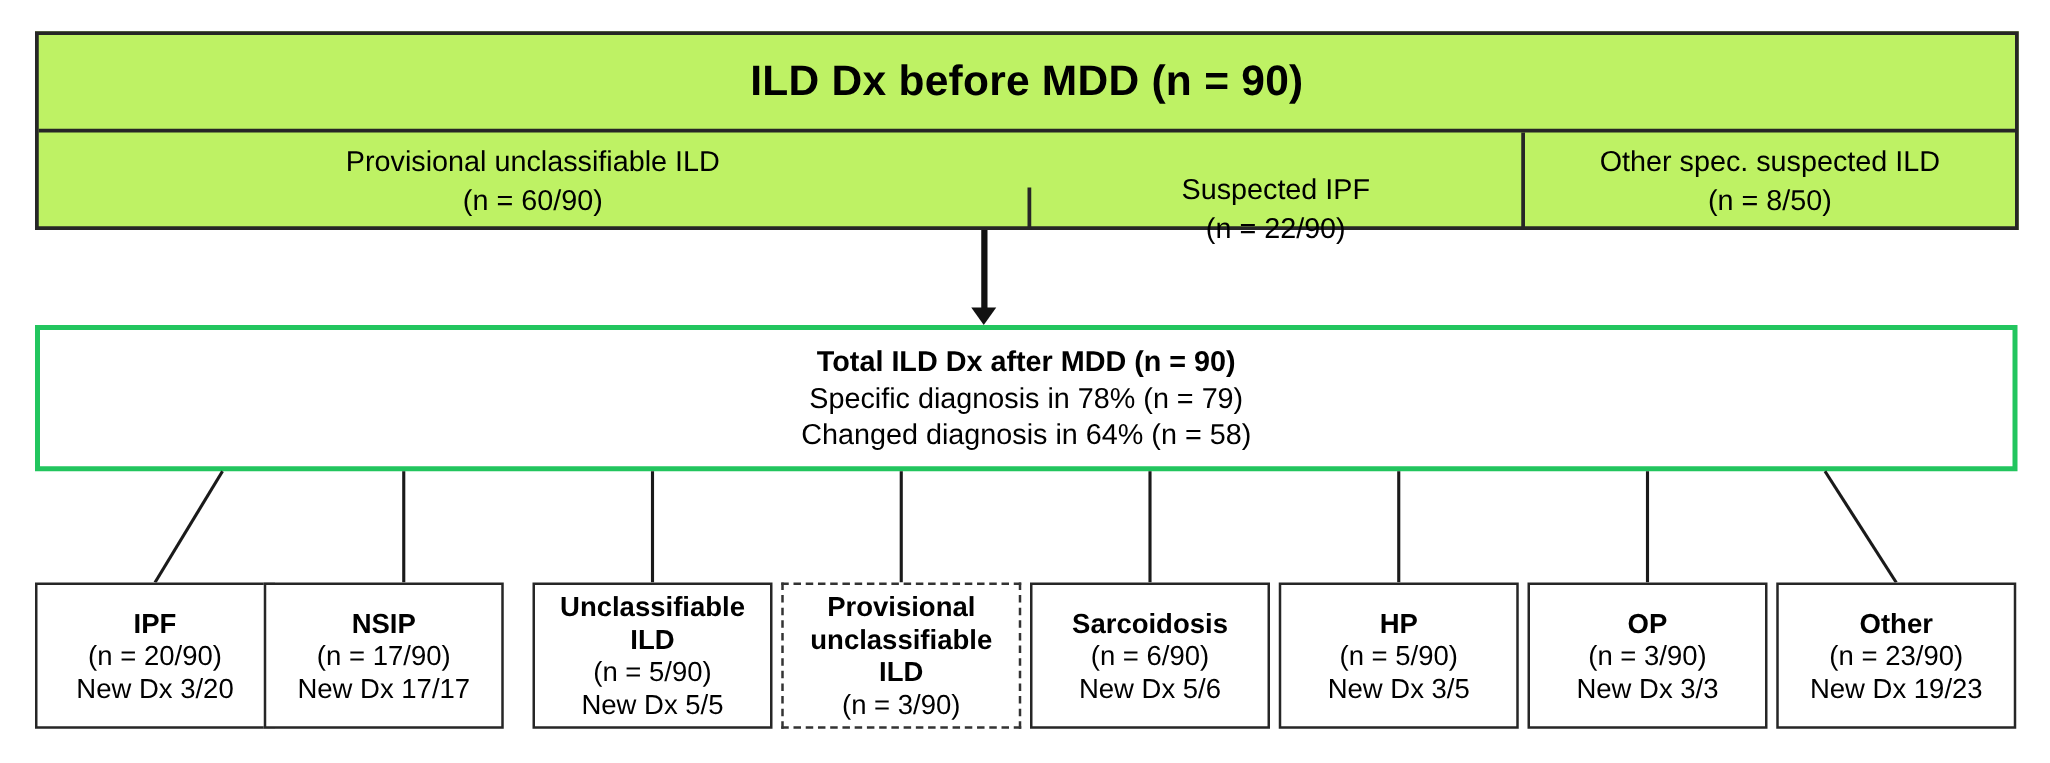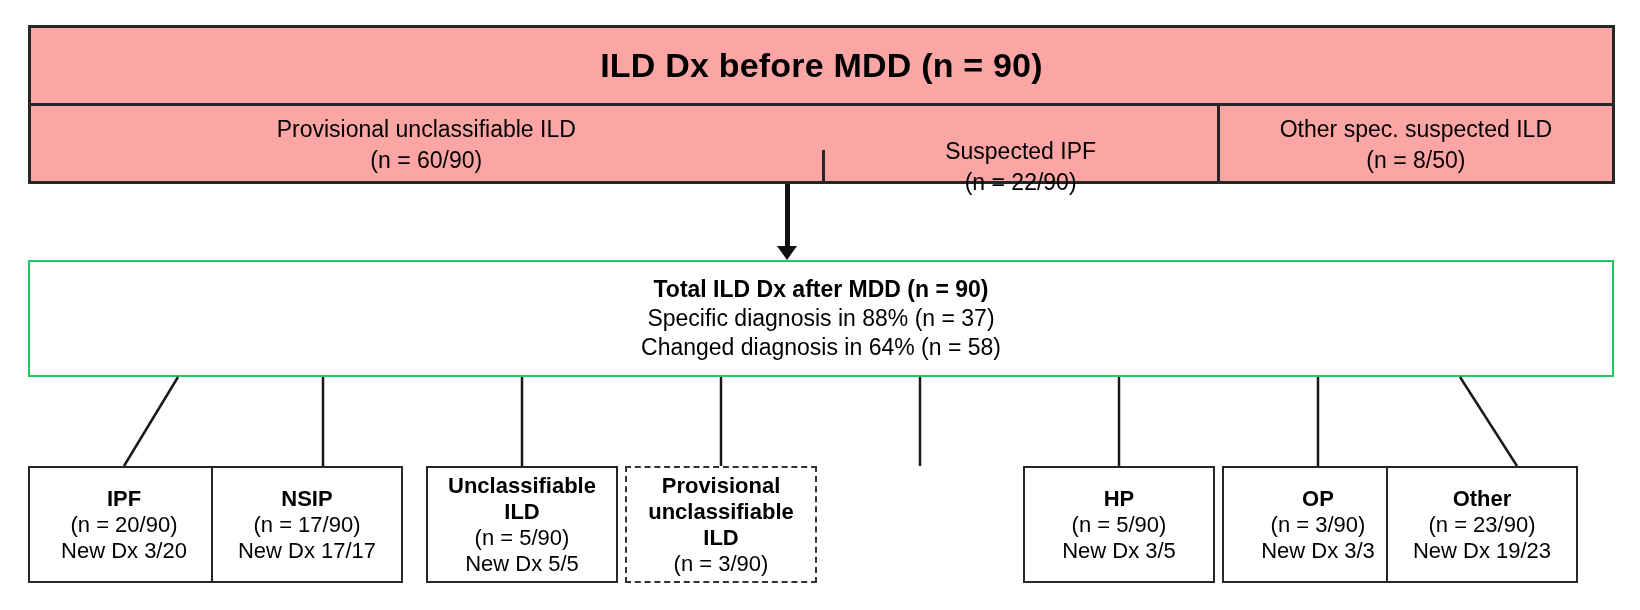--- a/index.html
+++ b/index.html
@@ -13,21 +13,21 @@
     overflow: hidden;
   }
 
   
   .top-box {
     position: absolute;
     left: 28px; top: 25px;
     width: 1587px; height: 159px;
     border: 3px solid #262626;
     box-sizing: border-box;
-    background: #fca5a5;
+    background: #bef264;
   }
   .top-title {
     height: 75px;
     border-bottom: 3px solid #262626;
     display: flex; align-items: center; justify-content: center;
     font-size: 34px; font-weight: bold;
     letter-spacing: 0.2px;
   }
   .top-cells { display: flex; height: 78px; }
   .top-cell {
@@ -56,21 +56,21 @@
     border-left: 10px solid transparent;
     border-right: 10px solid transparent;
     border-top: 14px solid #111111;
   }
 
   
   .mid-box {
     position: absolute;
     left: 28px; top: 260px;
     width: 1586px; height: 117px;
-    border: 2px solid #22c55e;
+    border: 4px solid #22c55e;
     box-sizing: border-box;
     background: #ffffff;
     display: flex; flex-direction: column;
     align-items: center; justify-content: center;
     text-align: center;
     font-size: 23px; line-height: 29px;
   }
   .mid-line1 { font-weight: bold; }
 
   
@@ -119,21 +119,21 @@
         <div>(n = 8/50)</div>
       </div>
     </div>
   </div>
 
   <div class="arrow-stem"></div>
   <div class="arrow-head"></div>
 
   <div class="mid-box">
     <div class="mid-line1">Total ILD Dx after MDD (n = 90)</div>
-    <div>Specific diagnosis in 88% (n = 37)</div>
+    <div>Specific diagnosis in 78% (n = 79)</div>
     <div>Changed diagnosis in 64% (n = 58)</div>
   </div>
 
   <svg class="connectors" viewBox="0 0 1640 610" xmlns="http://www.w3.org/2000/svg">
     <line x1="178" y1="377" x2="124" y2="466" stroke="#1a1a1a" stroke-width="2.5"></line>
     <line x1="323" y1="377" x2="323" y2="466" stroke="#1a1a1a" stroke-width="2.5"></line>
     <line x1="522" y1="377" x2="522" y2="466" stroke="#1a1a1a" stroke-width="2.5"></line>
     <line x1="721" y1="377" x2="721" y2="466" stroke="#1a1a1a" stroke-width="2.5"></line>
     <line x1="920" y1="377" x2="920" y2="466" stroke="#1a1a1a" stroke-width="2.5"></line>
     <line x1="1119" y1="377" x2="1119" y2="466" stroke="#1a1a1a" stroke-width="2.5"></line>
@@ -154,29 +154,34 @@
   <div class="diag-box" style="left:426px">
     <div class="diag-name">Unclassifiable ILD</div>
     <div>(n = 5/90)</div>
     <div>New Dx 5/5</div>
   </div>
   <div class="diag-box dashed" style="left:625px">
     <div class="diag-name">Provisional unclassifiable ILD</div>
     <div>(n = 3/90)</div>
     <div></div>
   </div>
+  <div class="diag-box" style="left:824px">
+    <div class="diag-name">Sarcoidosis</div>
+    <div>(n = 6/90)</div>
+    <div>New Dx 5/6</div>
+  </div>
   <div class="diag-box" style="left:1023px">
     <div class="diag-name">HP</div>
     <div>(n = 5/90)</div>
     <div>New Dx 3/5</div>
   </div>
   <div class="diag-box" style="left:1222px">
     <div class="diag-name">OP</div>
     <div>(n = 3/90)</div>
     <div>New Dx 3/3</div>
   </div>
-  <div class="diag-box" style="left:1386px">
+  <div class="diag-box" style="left:1421px">
     <div class="diag-name">Other</div>
     <div>(n = 23/90)</div>
     <div>New Dx 19/23</div>
   </div>
 
 </div>
 
 </body></html>

